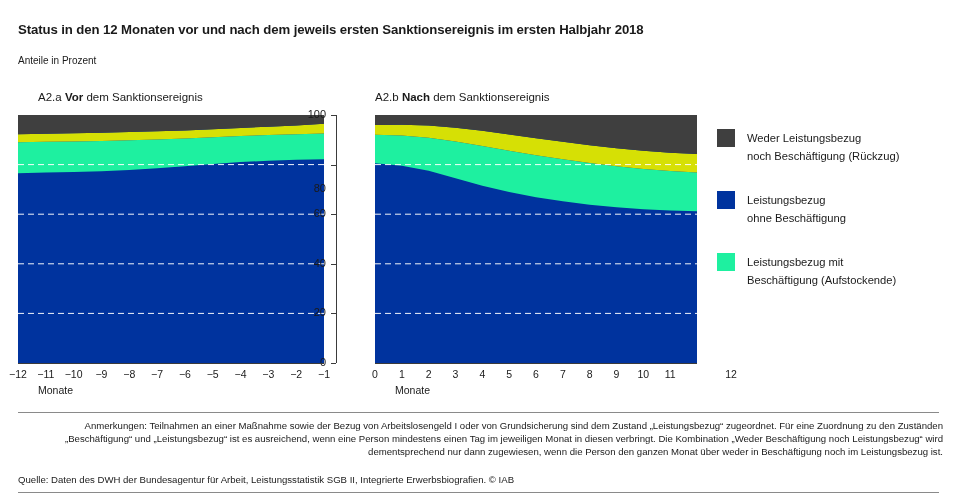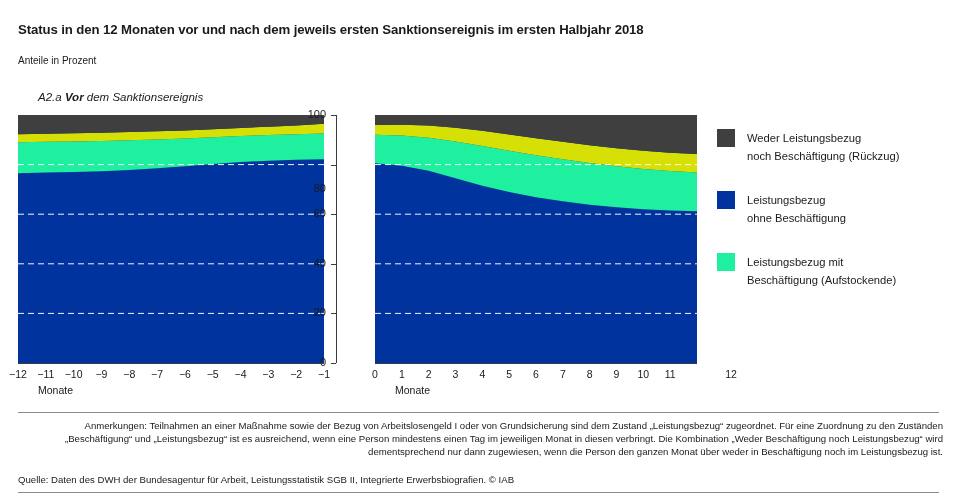--- a/index.html
+++ b/index.html
@@ -38,21 +38,21 @@
   }
   .panel-label {
     position: absolute;
     font-size: 11.5px;
     white-space: nowrap;
   }
   .panel-label .pl-code { font-weight: normal; }
   .panel-label .pl-strong { font-weight: bold; }
   .panel-label .pl-rest { font-weight: normal; }
 
-  #panelA-label { left: 38px; top: 91px; font-style: italic; }
+  #panelA-label { left: 38px; top: 91px; }
   #panelB-label { left: 375px; top: 91px; }
 
   
   .plot {
     position: absolute;
     overflow: hidden;
     background: #00339e;
   }
   #plotA { left: 18px; top: 115px; width: 306px; height: 248px; }
   #plotB { left: 375px; top: 115px; width: 322px; height: 248px; }
@@ -163,20 +163,25 @@
 
   <div class="title">Status in den 12 Monaten vor und nach dem jeweils ersten Sanktionsereignis im ersten Halbjahr 2018</div>
   <div class="subtitle">Anteile in Prozent</div>
 
   <div class="panel-label" id="panelA-label">
     <span class="pl-code">A2.a</span>
     <span class="pl-strong">Vor</span>
     <span class="pl-rest">dem Sanktionsereignis</span>
   </div>
 
+  <div class="panel-label" id="panelB-label">
+    <span class="pl-code">A2.b</span>
+    <span class="pl-strong">Nach</span>
+    <span class="pl-rest">dem Sanktionsereignis</span>
+  </div>
 
   <div class="plot" id="plotA">
     <svg id="svgA" width="306" height="248" viewBox="0 0 306 248" preserveAspectRatio="none">
         <path d="M0.00,58.28 L27.82,57.54 L55.64,57.04 L83.45,56.30 L111.27,55.06 L139.09,53.32 L166.91,51.34 L194.73,49.10 L222.55,47.12 L250.36,45.63 L278.18,44.64 L306.00,44.14 L306.00,248.00 L278.18,248.00 L250.36,248.00 L222.55,248.00 L194.73,248.00 L166.91,248.00 L139.09,248.00 L111.27,248.00 L83.45,248.00 L55.64,248.00 L27.82,248.00 L0.00,248.00 Z" fill="#00339e"></path>
         <path d="M0.00,27.28 L27.82,26.78 L55.64,26.54 L83.45,26.04 L111.27,25.30 L139.09,24.55 L166.91,23.56 L194.73,22.32 L222.55,21.08 L250.36,20.09 L278.18,19.34 L306.00,18.60 L306.00,44.14 L278.18,44.64 L250.36,45.63 L222.55,47.12 L194.73,49.10 L166.91,51.34 L139.09,53.32 L111.27,55.06 L83.45,56.30 L55.64,57.04 L27.82,57.54 L0.00,58.28 Z" fill="#1ef0a0"></path>
         <path d="M0.00,19.34 L27.82,18.85 L55.64,18.35 L83.45,17.86 L111.27,17.11 L139.09,16.37 L166.91,15.38 L194.73,14.14 L222.55,12.90 L250.36,11.66 L278.18,10.42 L306.00,8.68 L306.00,18.60 L278.18,19.34 L250.36,20.09 L222.55,21.08 L194.73,22.32 L166.91,23.56 L139.09,24.55 L111.27,25.30 L83.45,26.04 L55.64,26.54 L27.82,26.78 L0.00,27.28 Z" fill="#d6e005"></path>
         <path d="M0.00,0.00 L27.82,0.00 L55.64,0.00 L83.45,0.00 L111.27,0.00 L139.09,0.00 L166.91,0.00 L194.73,0.00 L222.55,0.00 L250.36,0.00 L278.18,0.00 L306.00,0.00 L306.00,8.68 L278.18,10.42 L250.36,11.66 L222.55,12.90 L194.73,14.14 L166.91,15.38 L139.09,16.37 L111.27,17.11 L83.45,17.86 L55.64,18.35 L27.82,18.85 L0.00,19.34 Z" fill="#3f3f3f"></path>
         <line x1="0" x2="306" y1="198.40" y2="198.40" class="gridline"></line>
         <line x1="0" x2="306" y1="148.80" y2="148.80" class="gridline"></line>
         <line x1="0" x2="306" y1="99.20" y2="99.20" class="gridline"></line>

